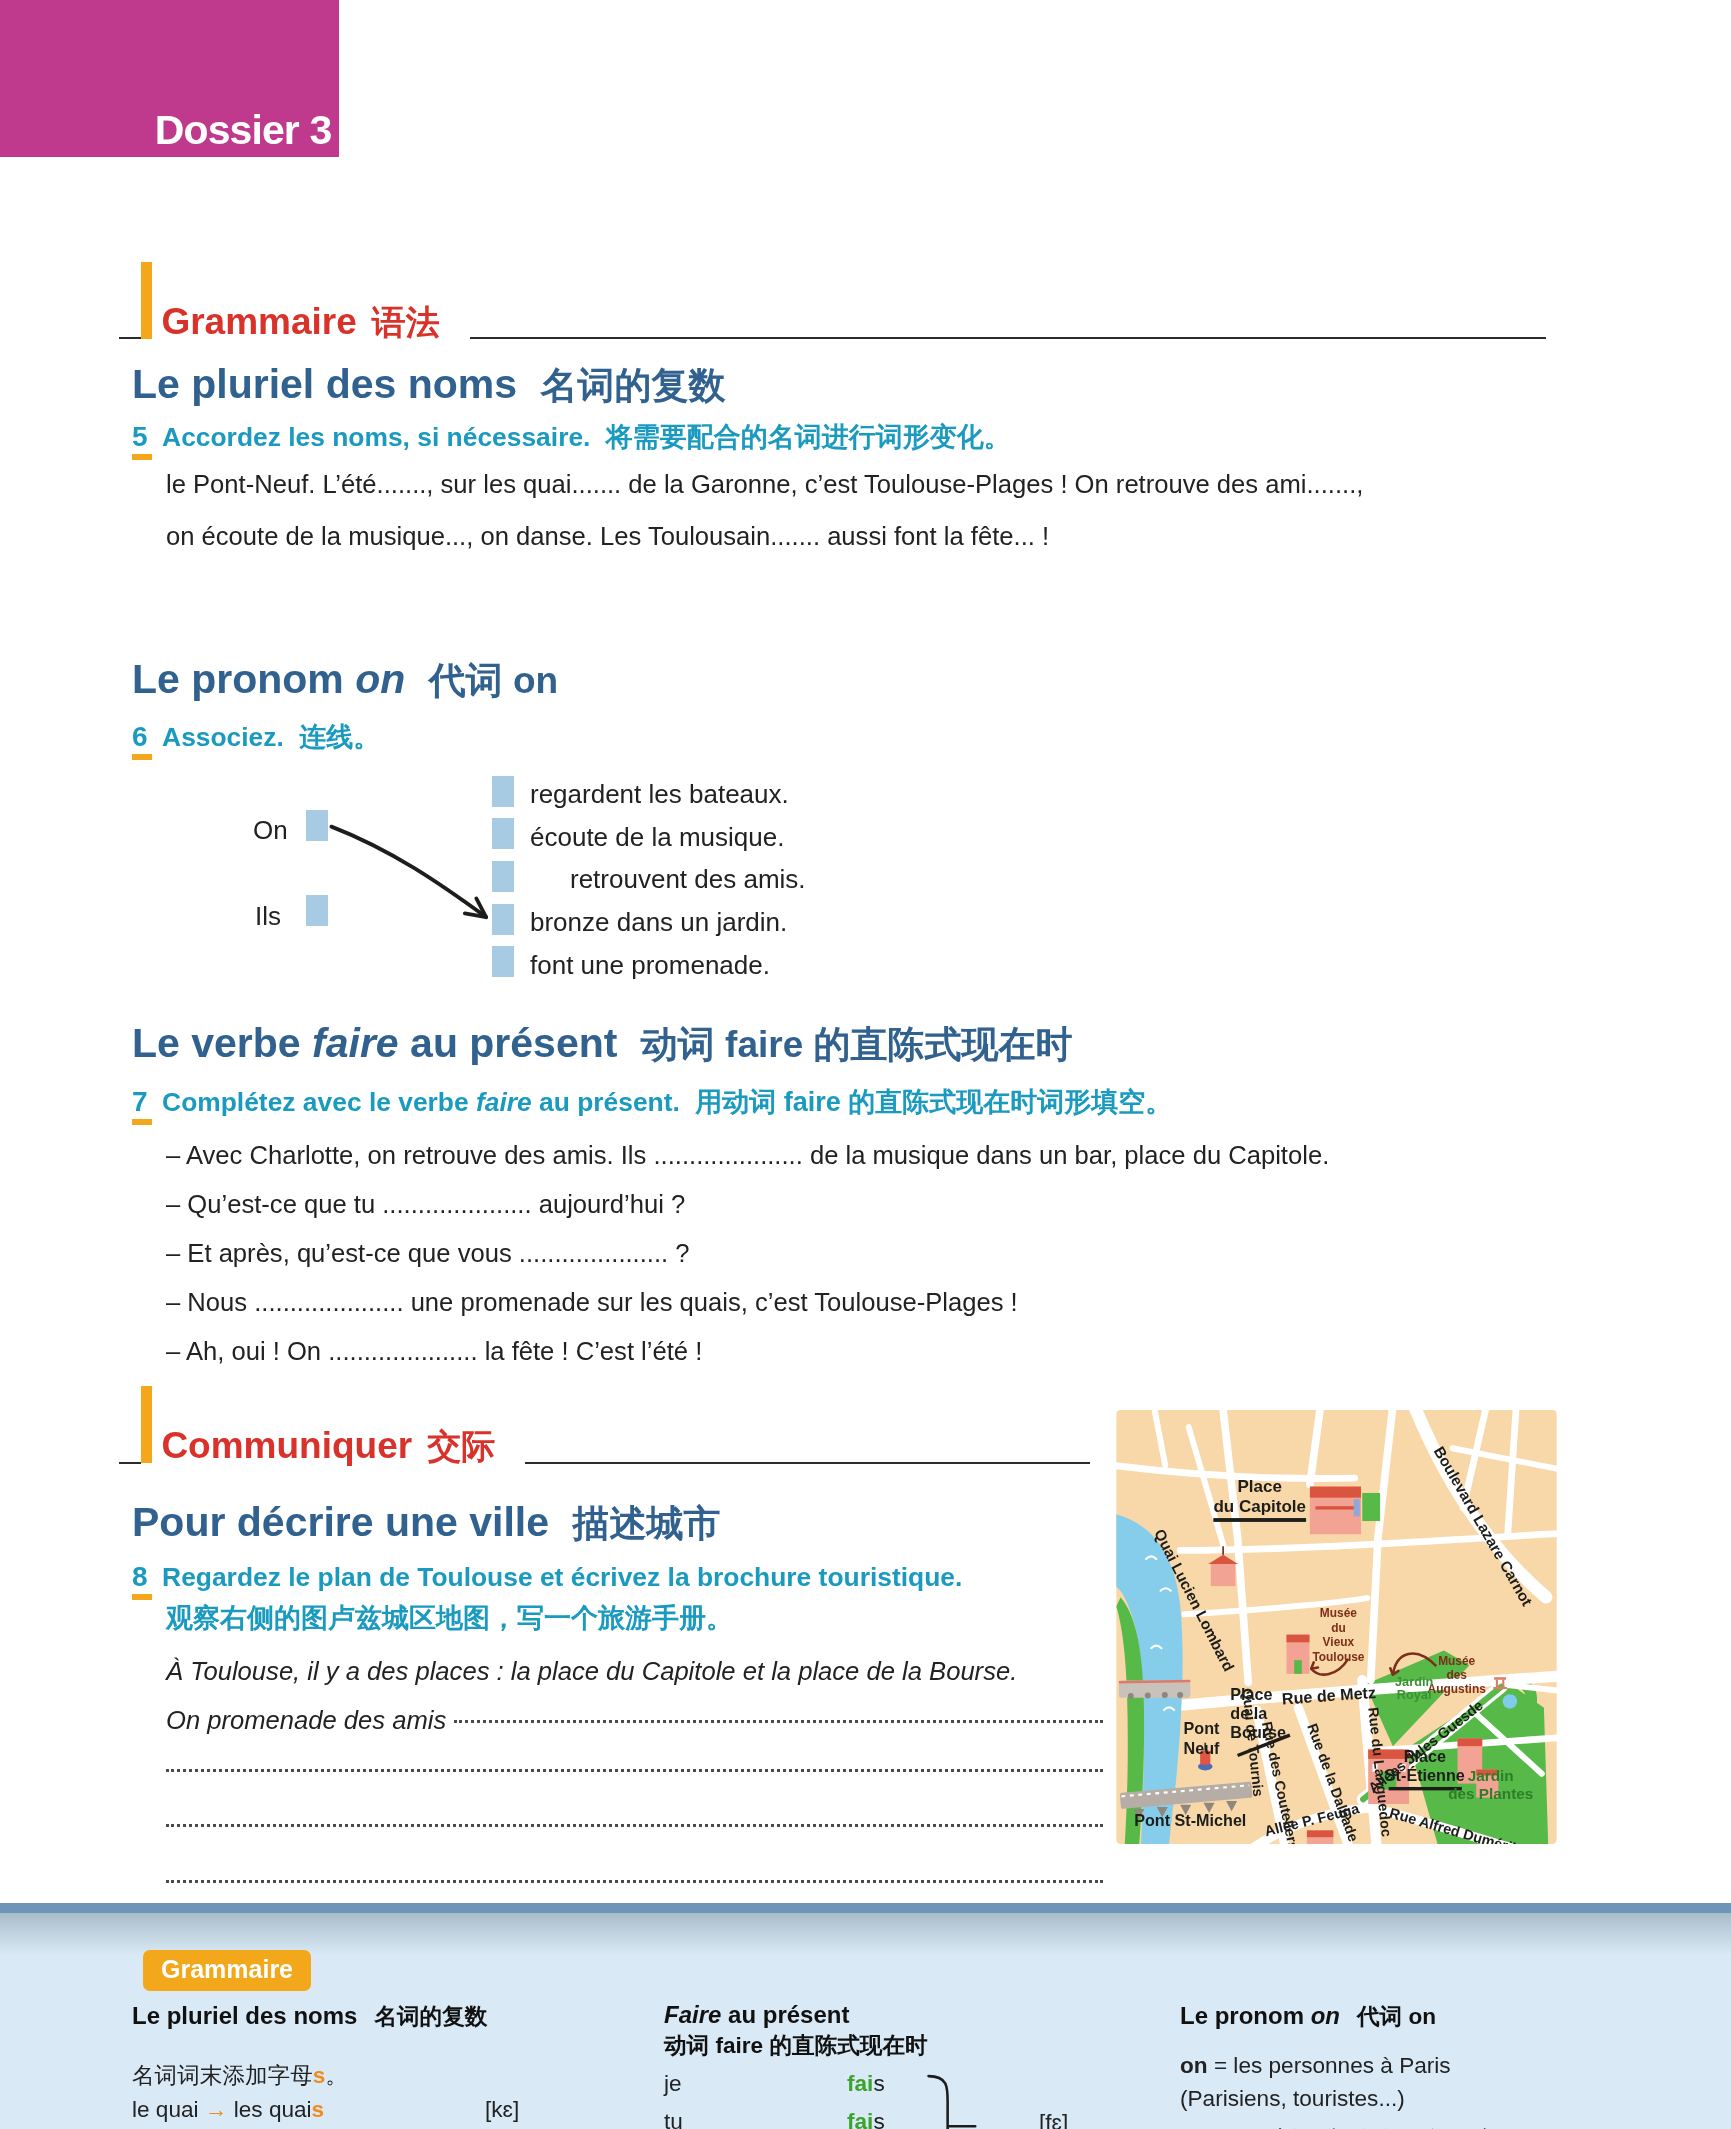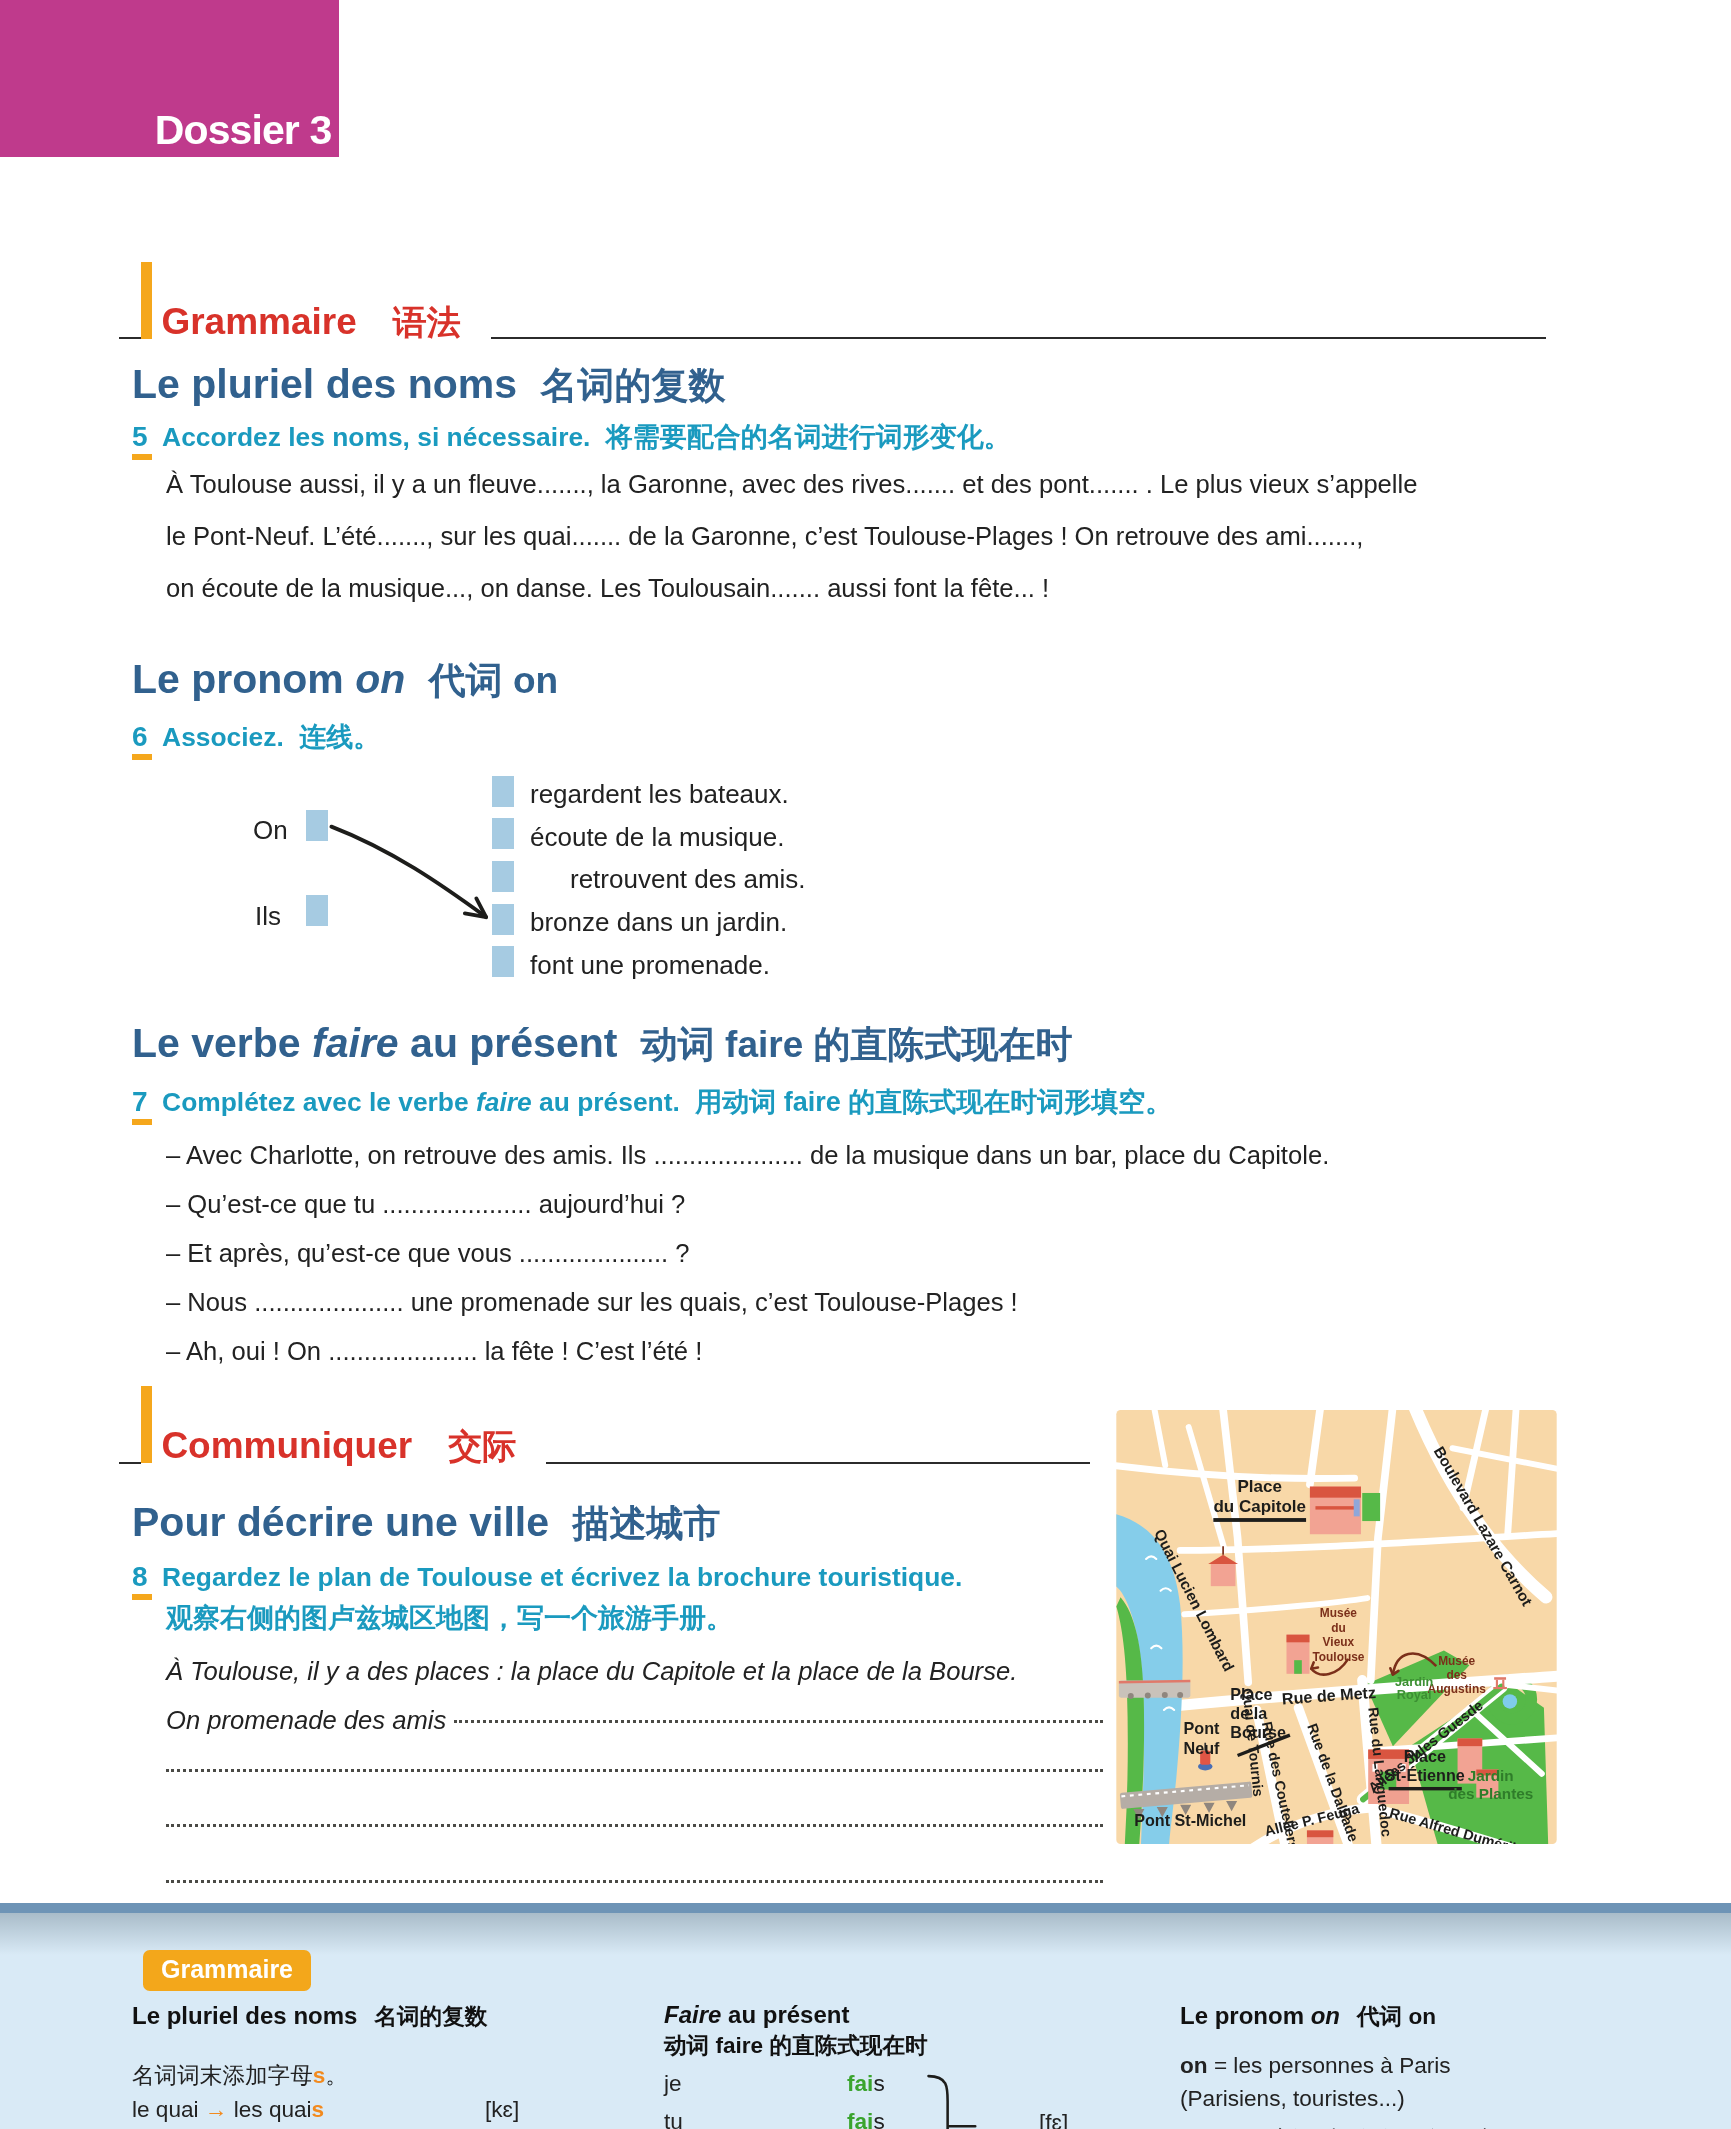--- a/index.html
+++ b/index.html
@@ -9,21 +9,21 @@
 
   
   .dossier{left:0;top:0;width:339px;height:157px;background:#bf3a8c;}
   .dossier span{position:absolute;right:7.7px;bottom:3.4px;color:#fff;font-size:41px;font-weight:700;letter-spacing:-0.9px;}
 
   
   .secline{height:2.1px;background:#2b2b2b;}
   .sechead{display:flex;align-items:flex-end;background:#fff;padding:0 30px 2.6px 0;}
   .sechead .ybar{width:11px;height:77px;background:#f5a71c;margin-right:9.4px;}
   .sechead .fr{color:#d8322a;font-size:37px;font-weight:700;line-height:0.95;}
-  .sechead .zh{color:#d8322a;font-size:34px;font-weight:700;margin-left:36px;line-height:1;text-align:right;}
+  .sechead .zh{color:#d8322a;font-size:34px;font-weight:700;margin-left:15px;line-height:1;text-align:right;}
 
   .h2{font-size:41px;font-weight:700;color:#31618e;white-space:nowrap;}
   .h2 .it{font-style:italic;}
   .h2 .zh{font-size:37px;margin-left:23.4px;}
 
   .exrow{display:flex;align-items:baseline;white-space:nowrap;}
   .exnum{position:relative;color:#1a9abf;font-size:28px;font-weight:700;margin-right:14.5px;}
   .exnum::after{content:"";position:absolute;left:0;bottom:-6.8px;width:19.6px;height:5.5px;background:#f5a71c;}
   .extxt{color:#1a9abf;font-size:26.4px;font-weight:700;}
   .extxt .it{font-style:italic;}
@@ -79,21 +79,20 @@
     <span>Le pluriel des noms</span><span class="zh">名词的复数</span>
   </div>
 
   <div class="abs exrow" style="left:132px;top:419px;">
     <span class="exnum">5</span>
     <span class="extxt">
       <span>Accordez les noms, si nécessaire.</span><span class="zh">将需要配合的名词进行词形变化。</span>
     </span>
   </div>
   <div class="abs" style="left:166px;top:458px;">
-    <div class="body-txt">À Toulouse aussi, il y a un fleuve......., la Garonne, avec des rives....... et des pont....... . Le plus vieux s’appelle</div>
     <div class="body-txt">le Pont-Neuf. L’été......., sur les quai....... de la Garonne, c’est Toulouse-Plages ! On retrouve des ami.......,</div>
     <div class="body-txt">on écoute de la musique..., on danse. Les Toulousain....... aussi font la fête... !</div>
   </div>
 
   <div class="abs h2" style="left:132px;top:656px;">
     <span>Le pronom</span>
     <span class="it">on</span><span class="zh">代词 on</span>
   </div>
 
   <div class="abs exrow" style="left:132px;top:719px;">

